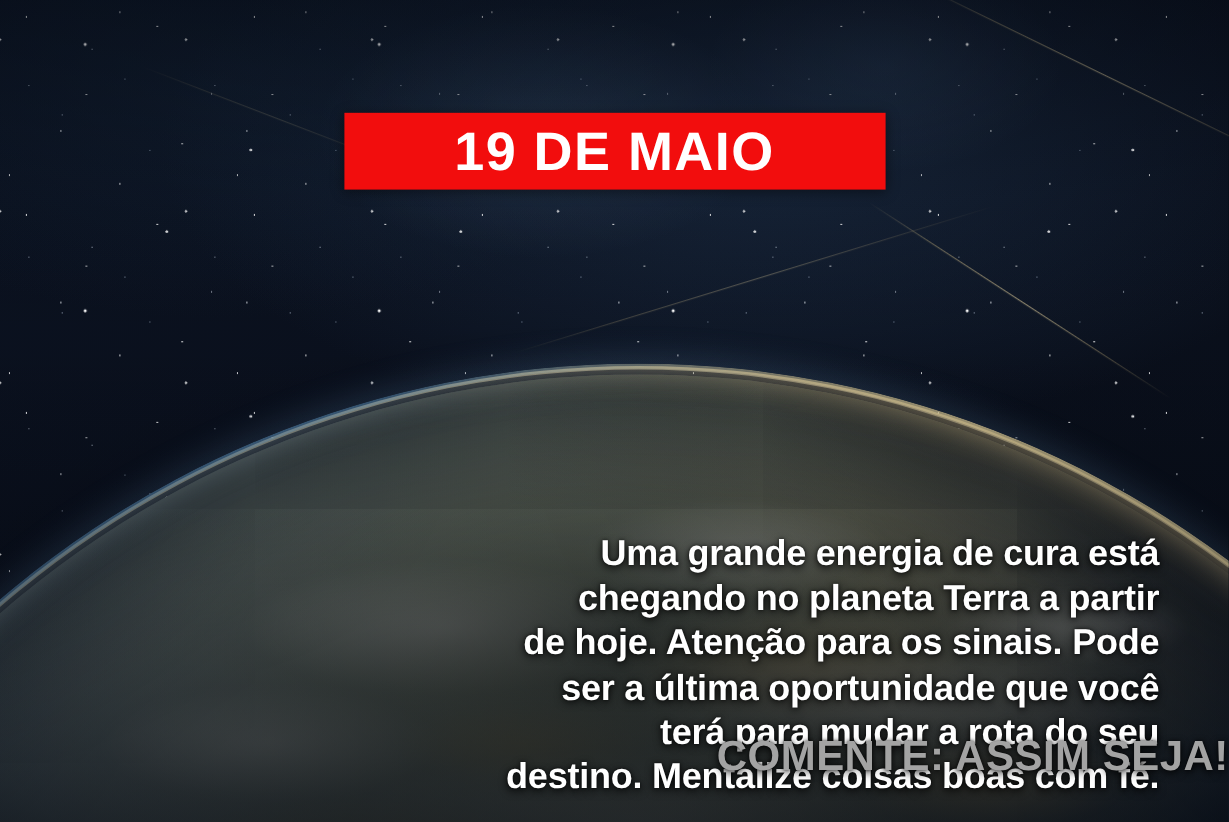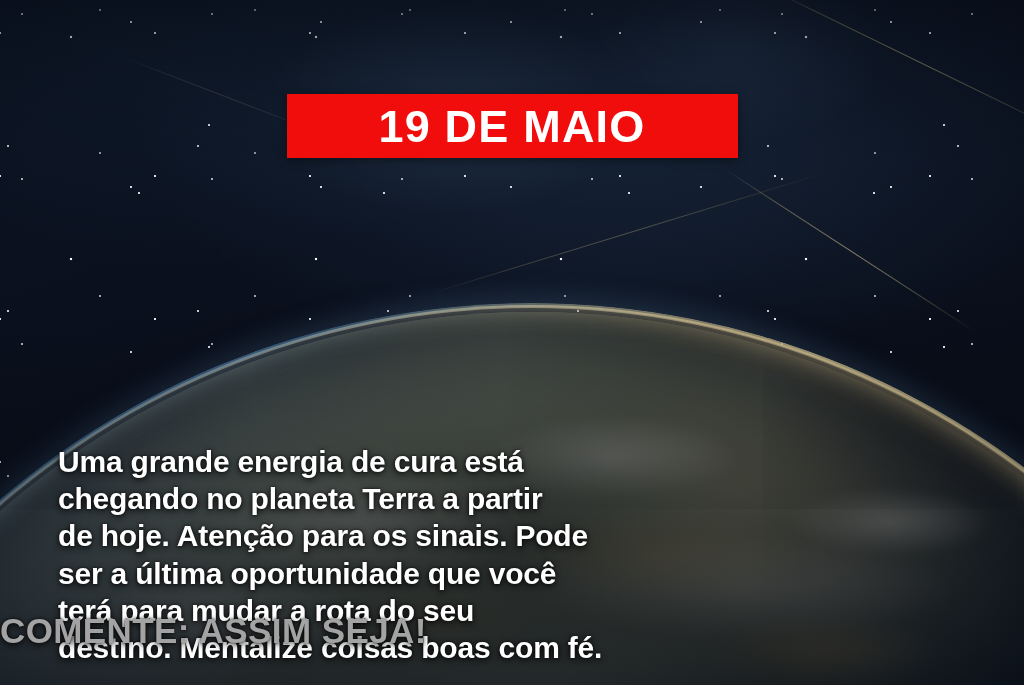--- a/index.html
+++ b/index.html
@@ -207,21 +207,21 @@
     pointer-events: none;
   }
 
   
   .content {
     position: absolute;
     inset: 0;
     display: flex;
     flex-direction: column;
     align-items: center;
-    text-align: left;
+    text-align: right;
   }
 
   .date-banner {
     margin-top: 94px;
     width: 451px;
     height: 64px;
     background: #f20d0d;
     display: flex;
     align-items: center;
     justify-content: center;

